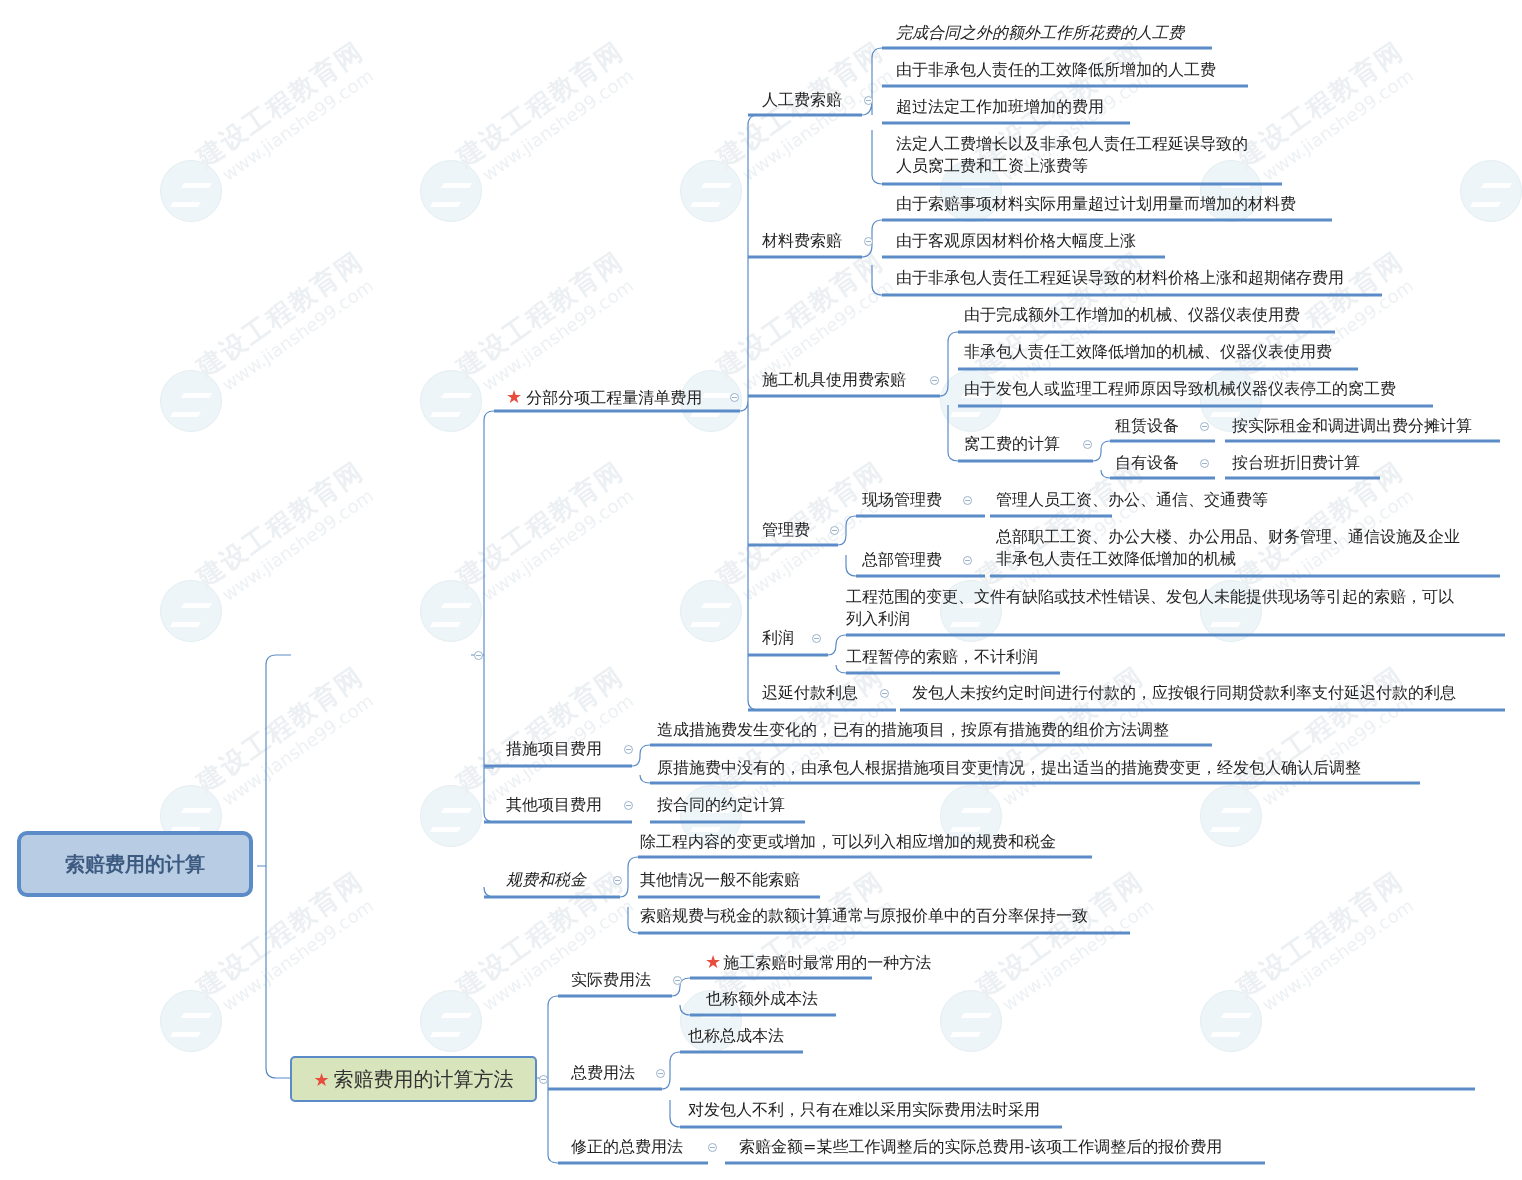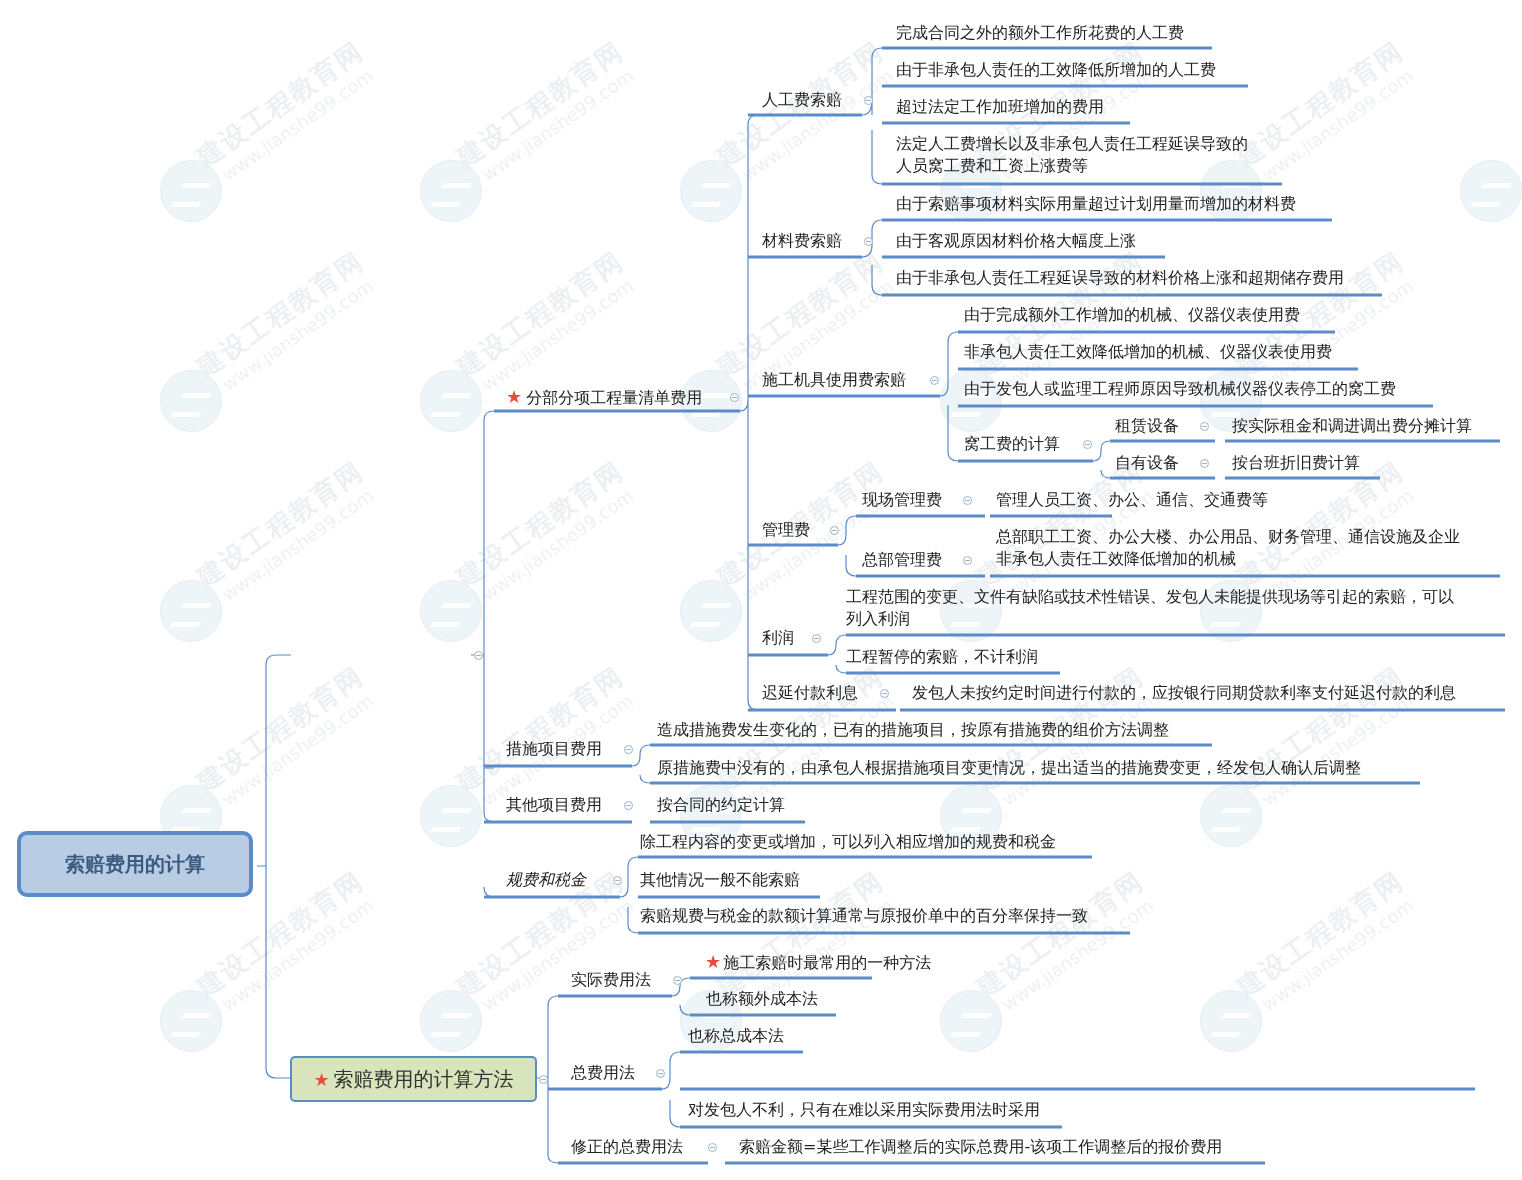--- a/index.html
+++ b/index.html
@@ -263,21 +263,21 @@
   </div>
   <div class="toggle" style="left:539px;top:1075px;"></div>
 
   <div class="node" style="left:506px;top:386px;">
     <span class="star">★</span><span>分部分项工程量清单费用</span>
   </div>
   <div class="toggle" style="left:730px;top:393px;"></div>
 
   <div class="node" style="left:762px;top:89px;">人工费索赔</div>
   <div class="toggle" style="left:864px;top:96px;"></div>
-  <div class="node" style="left:896px;top:22px;">完成合同之外的额外工作所花费的人工费</div>
+  <div class="node" style="left:896px;top:22px;font-style:italic;">完成合同之外的额外工作所花费的人工费</div>
   <div class="node" style="left:896px;top:59px;">由于非承包人责任的工效降低所增加的人工费</div>
   <div class="node" style="left:896px;top:96px;">超过法定工作加班增加的费用</div>
   <div class="node" style="left:896px;top:133px;">
     <div>法定人工费增长以及非承包人责任工程延误导致的</div>
     <div>人员窝工费和工资上涨费等</div>
   </div>
 
   <div class="node" style="left:762px;top:230px;">材料费索赔</div>
   <div class="toggle" style="left:864px;top:237px;"></div>
   <div class="node" style="left:896px;top:193px;">由于索赔事项材料实际用量超过计划用量而增加的材料费</div>

